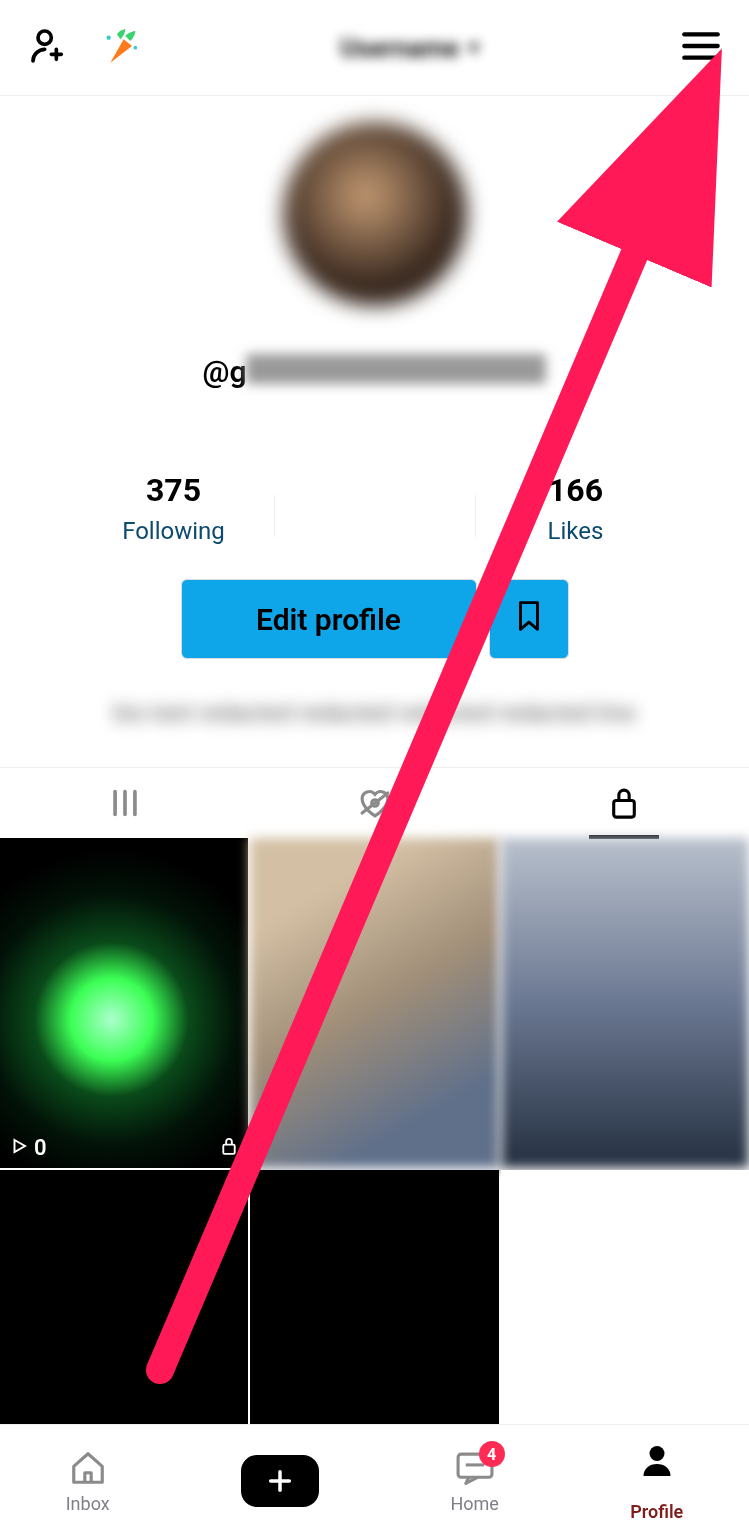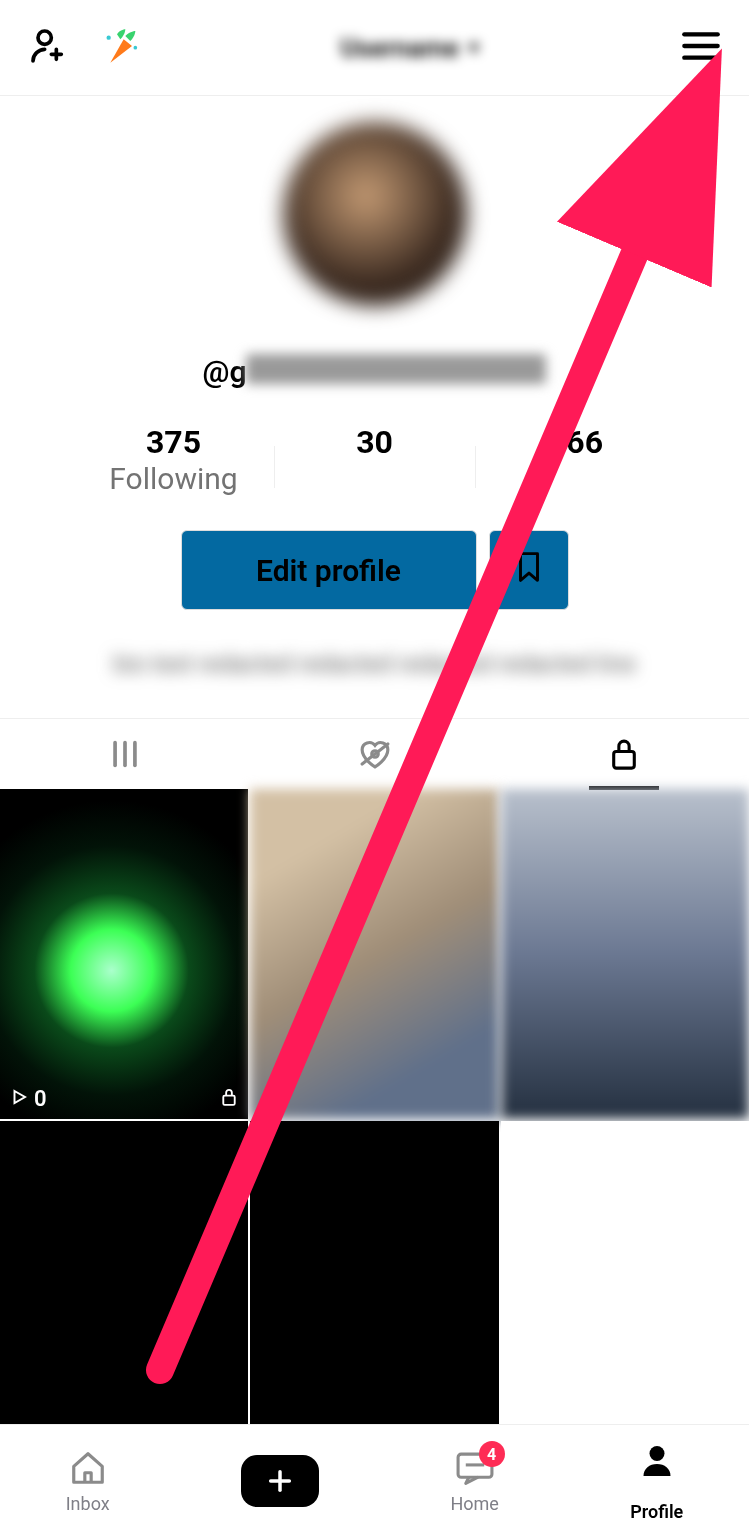--- a/index.html
+++ b/index.html
@@ -38,29 +38,29 @@
     width: 184px; height: 184px; border-radius: 50%;
     background: radial-gradient(circle at 45% 40%, #c49a73 0%, #3b2a20 60%, #1d140e 100%);
     filter: blur(10px);
   }
   .username-wrap { display:flex; justify-content:center; margin-top:48px; font-size:30px; font-weight:600; }
   .username-wrap .at { filter:none; }
   .username-wrap .uname-rest { filter: blur(6px); background:#999; color:#333; display:inline-block; width: 300px; height: 30px; margin-left:0px; border-radius:4px; }
 
   .stats { display:flex; justify-content:center; margin-top:34px; }
   .stat { width: 200px; text-align:center; position:relative; }
-  .stat .num  { font-size:32px; font-weight:700; }
-  .stat .label{ font-size:30px; color:#737373; }
+  .stat .num  { font-size:32px; font-weight:700;margin-top:48px; }
+  .stat .label{ font-size:24px; color:#0c4a6e; margin-top:8px; }
   .divider { width:1px; height:42px; background:#eee; align-self:flex-end; margin-bottom:8px; }
 
   .buttons-row { display:flex; justify-content:center; gap:12px; margin-top:34px; }
   .btn {
     height:80px; border:1px solid #ddd; border-radius:6px;
     display:flex; align-items:center; justify-content:center;
-    font-size:30px; font-weight:600; background:#0369a1;
+    font-size:30px; font-weight:600; background:#0ea5e9;
   }
   .edit-btn { width:296px; }
   .bookmark-btn { width:80px; }
 
   .bio { text-align:center; margin-top:40px; font-size:24px; color:#555; filter: blur(8px); padding:0 40px; }
 
   
   .tabs { display:flex; width:100%; border-top:1px solid #eee; margin-top:40px; }  
   .tab { flex:1; height:70px; display:flex; align-items:center; justify-content:center; }
   .tab svg { display:block; }
@@ -85,21 +85,21 @@
   .thumb3-inner { position:absolute; inset:0; background: linear-gradient(180deg,#b8c0cc 0%,#6b7892 50%,#243040 100%); }
   .tile.empty { background:#fff; }
 
   
   .bottom-nav {
     position:absolute; bottom:0; left:0; right:0;
     height:112px; background:#fff; border-top:1px solid #eee;
     display:flex; align-items:center; justify-content:space-around;
   }
   .nav-item { display:flex; flex-direction:column; align-items:center; gap:4px; color:#7f7f87; font-size:18px; }
-  .nav-item.active { color:#000000; font-weight:600;gap:19px; }
+  .nav-item.active { color:#7f1d1d; font-weight:600;gap:19px; }
   .nav-icon { height:42px; display:flex; align-items:center; justify-content:center; }
   .badge {
     position:absolute; top:-6px; right:-10px;
     min-width:26px; height:26px; border-radius:13px; background:#fe2c55;
     color:#fff; font-size:16px; font-weight:700; display:flex; align-items:center; justify-content:center;
     padding:0 4px;
   }
   .inbox-wrap { position:relative; }
 
   .create-btn {
@@ -165,25 +165,25 @@
   <span class="uname-rest"></span>
 </div>
 
 <div class="stats">
   <div class="stat">
     <div class="num">375</div>
     <div class="label">Following</div>
   </div>
   <div class="divider"></div>
   <div class="stat">
-    <div class="num">30</div>
   </div>
   <div class="divider"></div>
   <div class="stat">
     <div class="num">166</div>
+    <div class="label">Likes</div>
   </div>
 </div>
 
 <div class="buttons-row">
   <div class="btn edit-btn">
     <span>Edit profile</span>
   </div>
   <div class="btn bookmark-btn">
     <span>
       <svg width="30" height="34" viewBox="0 0 24 28" fill="none" stroke="#000" stroke-width="2.4" stroke-linejoin="round">

